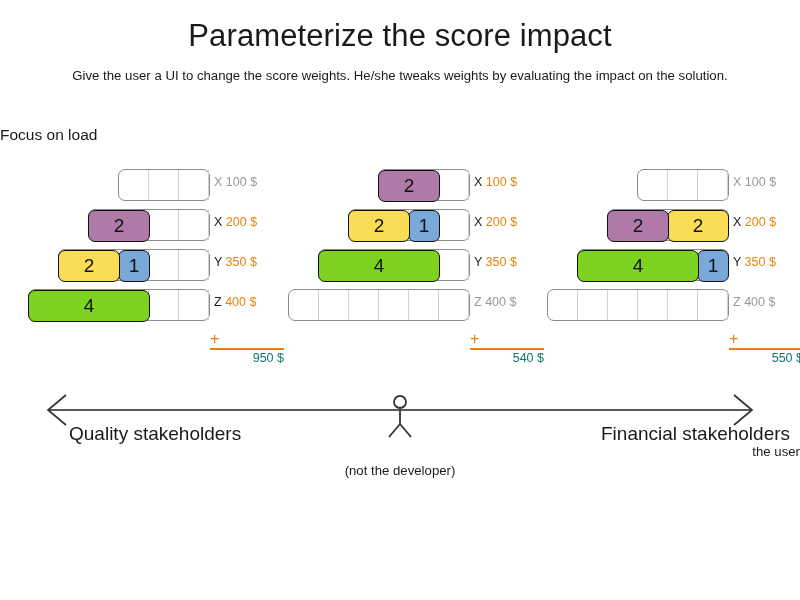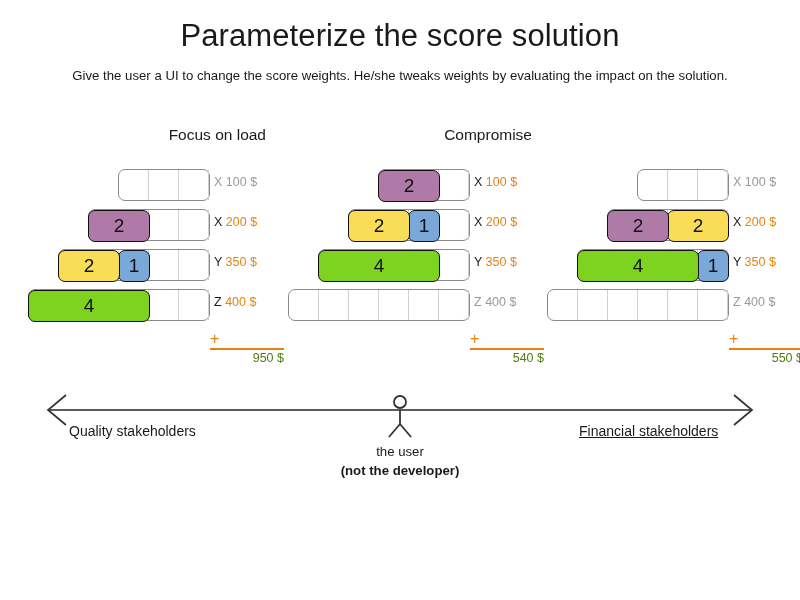--- a/index.html
+++ b/index.html
@@ -50,21 +50,21 @@
     position: absolute;
     top: 0;
     width: 266px;
     height: 255px;
   }
   .scenario-title {
     position: absolute;
     top: 0;
     left: 0;
     width: 266px;
-    text-align: right;
+    text-align: left;
     font-size: 15.5px;
     color: #1a1a1a;
   }
 
   
   .rows {
     position: absolute;
     top: 40px;
     left: 0;
     width: 266px;
@@ -153,60 +153,60 @@
     height: 2px;
     background: #e8820c;
   }
   .total .sum {
     position: absolute;
     top: 20px;
     left: 0px;
     width: 74px;
     text-align: right;
     font-size: 12.5px;
-    color: #4d7c0f;
+    color: #0f766e;
   }
 
   
   #spectrum {
     position: absolute;
     top: 393px;
     left: 0;
     width: 800px;
     height: 110px;
   }
   #axis-svg {
     position: absolute;
     top: 0;
     left: 0;
   }
   .axis-label {
     position: absolute;
     top: 30px;
-    font-size: 14px;
+    font-size: 19px;
     color: #1a1a1a;
     white-space: nowrap;
   }
   #label-quality { left: 69px; }
-  #label-financial { left: 579px; text-decoration: underline; }
+  #label-financial { left: 601px; }
   .user-caption {
     position: absolute;
     left: 0;
     width: 800px;
     text-align: center;
     font-size: 13.2px;
     color: #1a1a1a;
   }
-  #user-caption-1 { top: 51px; }
-  #user-caption-2 { top: 70px; font-weight: bold; }
+  #user-caption-1 { top: 51px; text-align: right; }
+  #user-caption-2 { top: 70px; }
 </style>
 </head>
 <body>
 
-<div id="slide-title">Parameterize the score solution</div>
+<div id="slide-title">Parameterize the score impact</div>
 <div id="slide-subtitle">Give the user a UI to change the score weights. He/she tweaks weights by evaluating the impact on the solution.</div>
 
 <div id="scenarios">
     <div class="scenario" style="left: 0px;">
       <div class="scenario-title">Focus on load</div>
       <div class="rows">
         <div class="weight-row">
           <div class="tray" style="width: 92px; left: 118px;">
             <div class="slot"></div>
             <div class="slot"></div>
@@ -264,21 +264,20 @@
           <div class="row-label" style="left: 214px;"><span class="key">Z</span> <span class="amount">400 $</span></div>
         </div>
       </div>
       <div class="total" style="left: 210px; top: 205px;">
         <div class="plus">+</div>
         <div class="rule"></div>
         <div class="sum">950 $</div>
       </div>
     </div>
     <div class="scenario" style="left: 266px;">
-      <div class="scenario-title">Compromise</div>
       <div class="rows">
         <div class="weight-row">
           <div class="tray" style="width: 92px; left: 112px;">
             <div class="slot"></div>
             <div class="slot"></div>
             <div class="slot"></div>
             <div class="blocks">
               <div class="block purple" style="width: 62px; z-index: 10;">
                 <span>2</span>
               </div>

